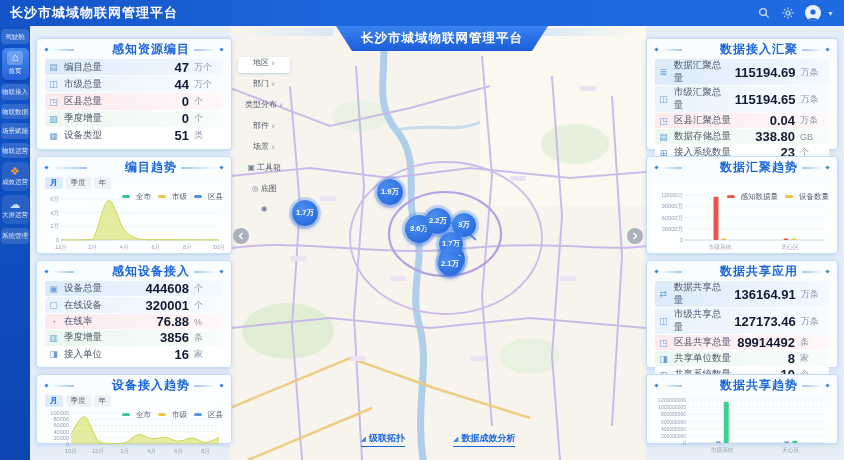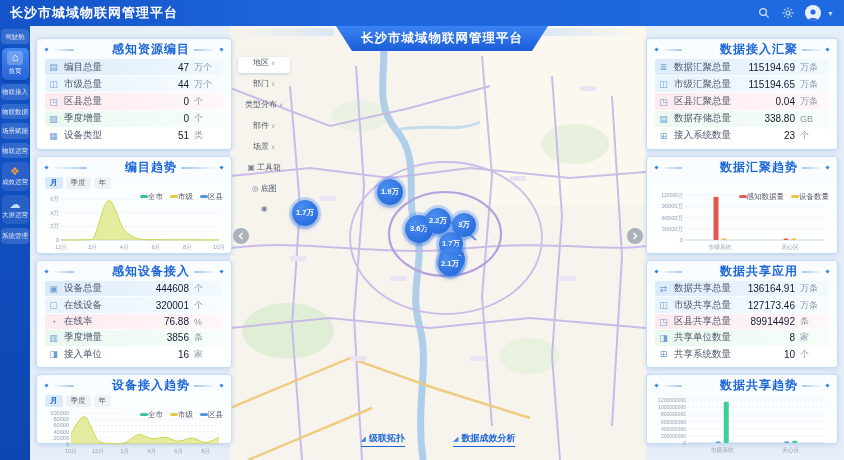--- a/index.html
+++ b/index.html
@@ -73,34 +73,34 @@
   .panel-h{display:flex;align-items:center;gap:4px;height:17px;}
   .panel-h .t{font-size:12px;font-weight:bold;color:#1c66d9;letter-spacing:1px;white-space:nowrap;margin-left:34px;}
   .ph-line{flex:1;height:2px;border-radius:1px;}
   .ph-line.l{background:linear-gradient(90deg,rgba(160,200,245,0),#9cc4ef);}
   .ph-line.r{background:linear-gradient(270deg,rgba(160,200,245,0),#9cc4ef);}
   .ph-dot{width:3px;height:3px;background:#3a86e8;transform:rotate(45deg);}
   .rows{display:flex;flex-direction:column;height:calc(100% - 18px);}
   .stat-row{flex:1;display:flex;align-items:center;gap:5px;margin-top:1px;border-radius:2px;padding:0 3px;}
   .stat-row .ri{width:11px;font-size:9px;color:#6e9fd4;text-align:center;}
   .stat-row .rl{font-size:9.5px;color:#4a5568;}
-  .stat-row .rv{margin-left:auto;font-size:10px;font-weight:normal;color:#111c33;}
+  .stat-row .rv{margin-left:auto;font-size:13px;font-weight:bold;color:#111c33;}
   .stat-row .ru{width:26px;font-size:9px;color:#8a97a8;margin-left:0;}
   .tint-1{background:linear-gradient(90deg,#dcebfa,#f3f9ff);}
   .tint-2{background:linear-gradient(90deg,#e8f3fd,#f8fcff);}
   .tint-3{background:linear-gradient(90deg,#fdeaee,#fff7f9);}
   .tint-4{background:linear-gradient(90deg,#eaf8f0,#f8fdfa);}
   .tint-5{background:#ffffff;}
 
   
   .chart-controls{display:flex;align-items:center;height:13px;gap:3px;font-size:7.5px;color:#667;}
   .tab{padding:1px 5px;border-radius:2px;background:#eef2f7;color:#667;cursor:pointer;}
   .tab.active{background:#d9ebfc;color:#1c66d9;font-weight:bold;}
   .legend-wrap{margin-left:auto;display:flex;gap:7px;align-items:center;}
-  .legend-item{display:flex;align-items:center;gap:0;color:#556;margin-top:28px;}
+  .legend-item{display:flex;align-items:center;gap:6px;color:#556;margin-top:28px;}
   .legend-item .sw{width:8px;height:3px;border-radius:2px;}
   svg.chart{display:block;margin-top:1px;}
 </style>
 </head>
 <body>
 
 <div id="stage">
 
   <header id="topbar">
     <span class="title">长沙市城域物联网管理平台</span>

